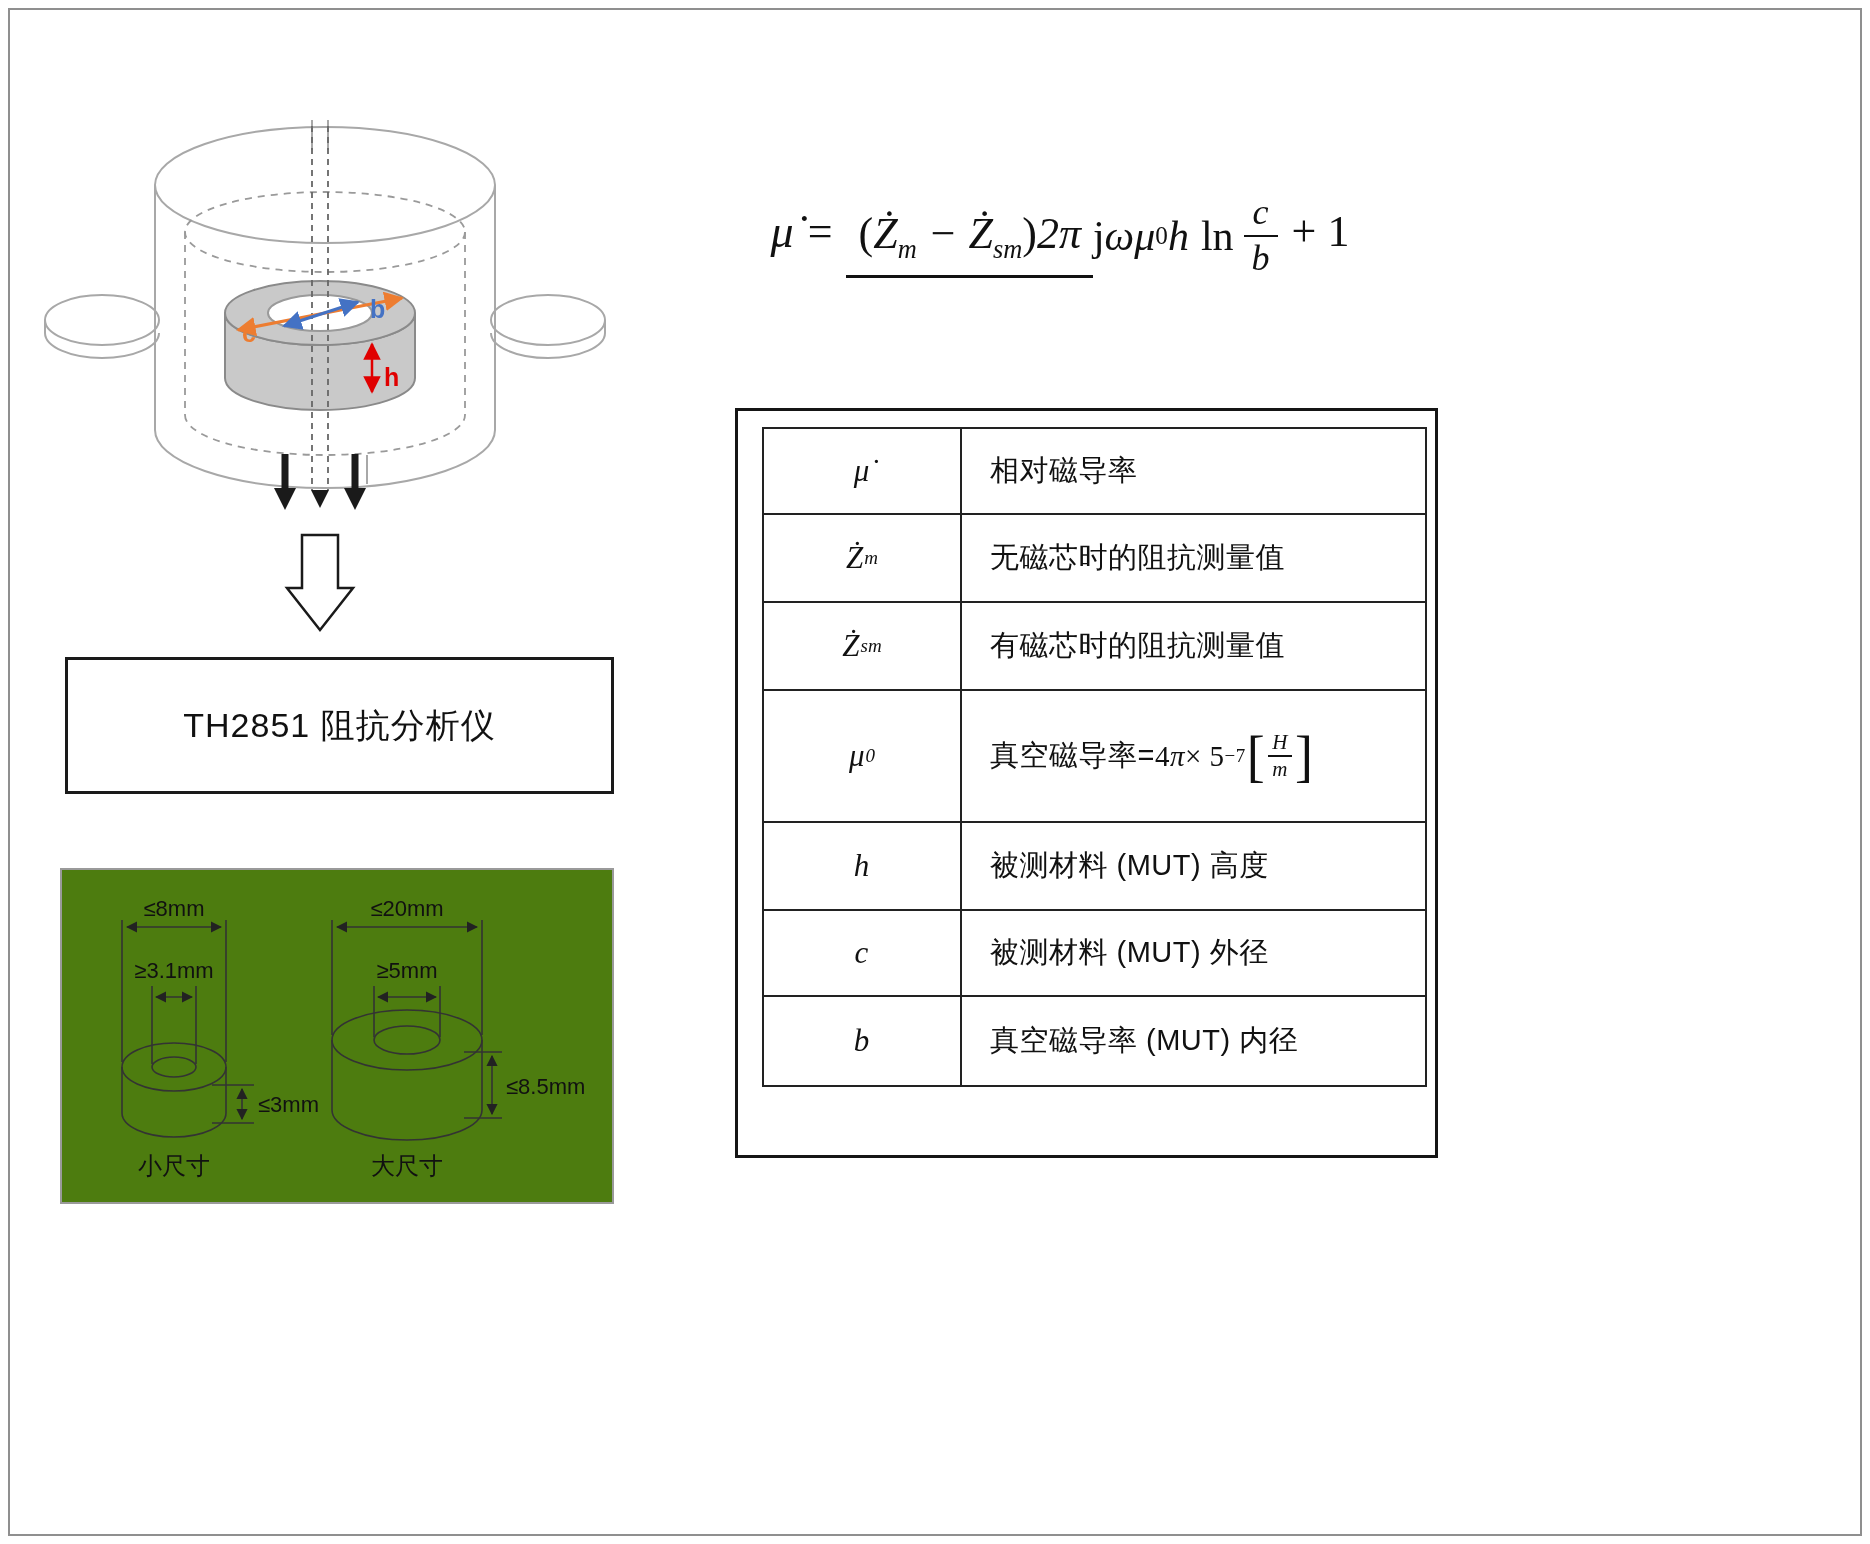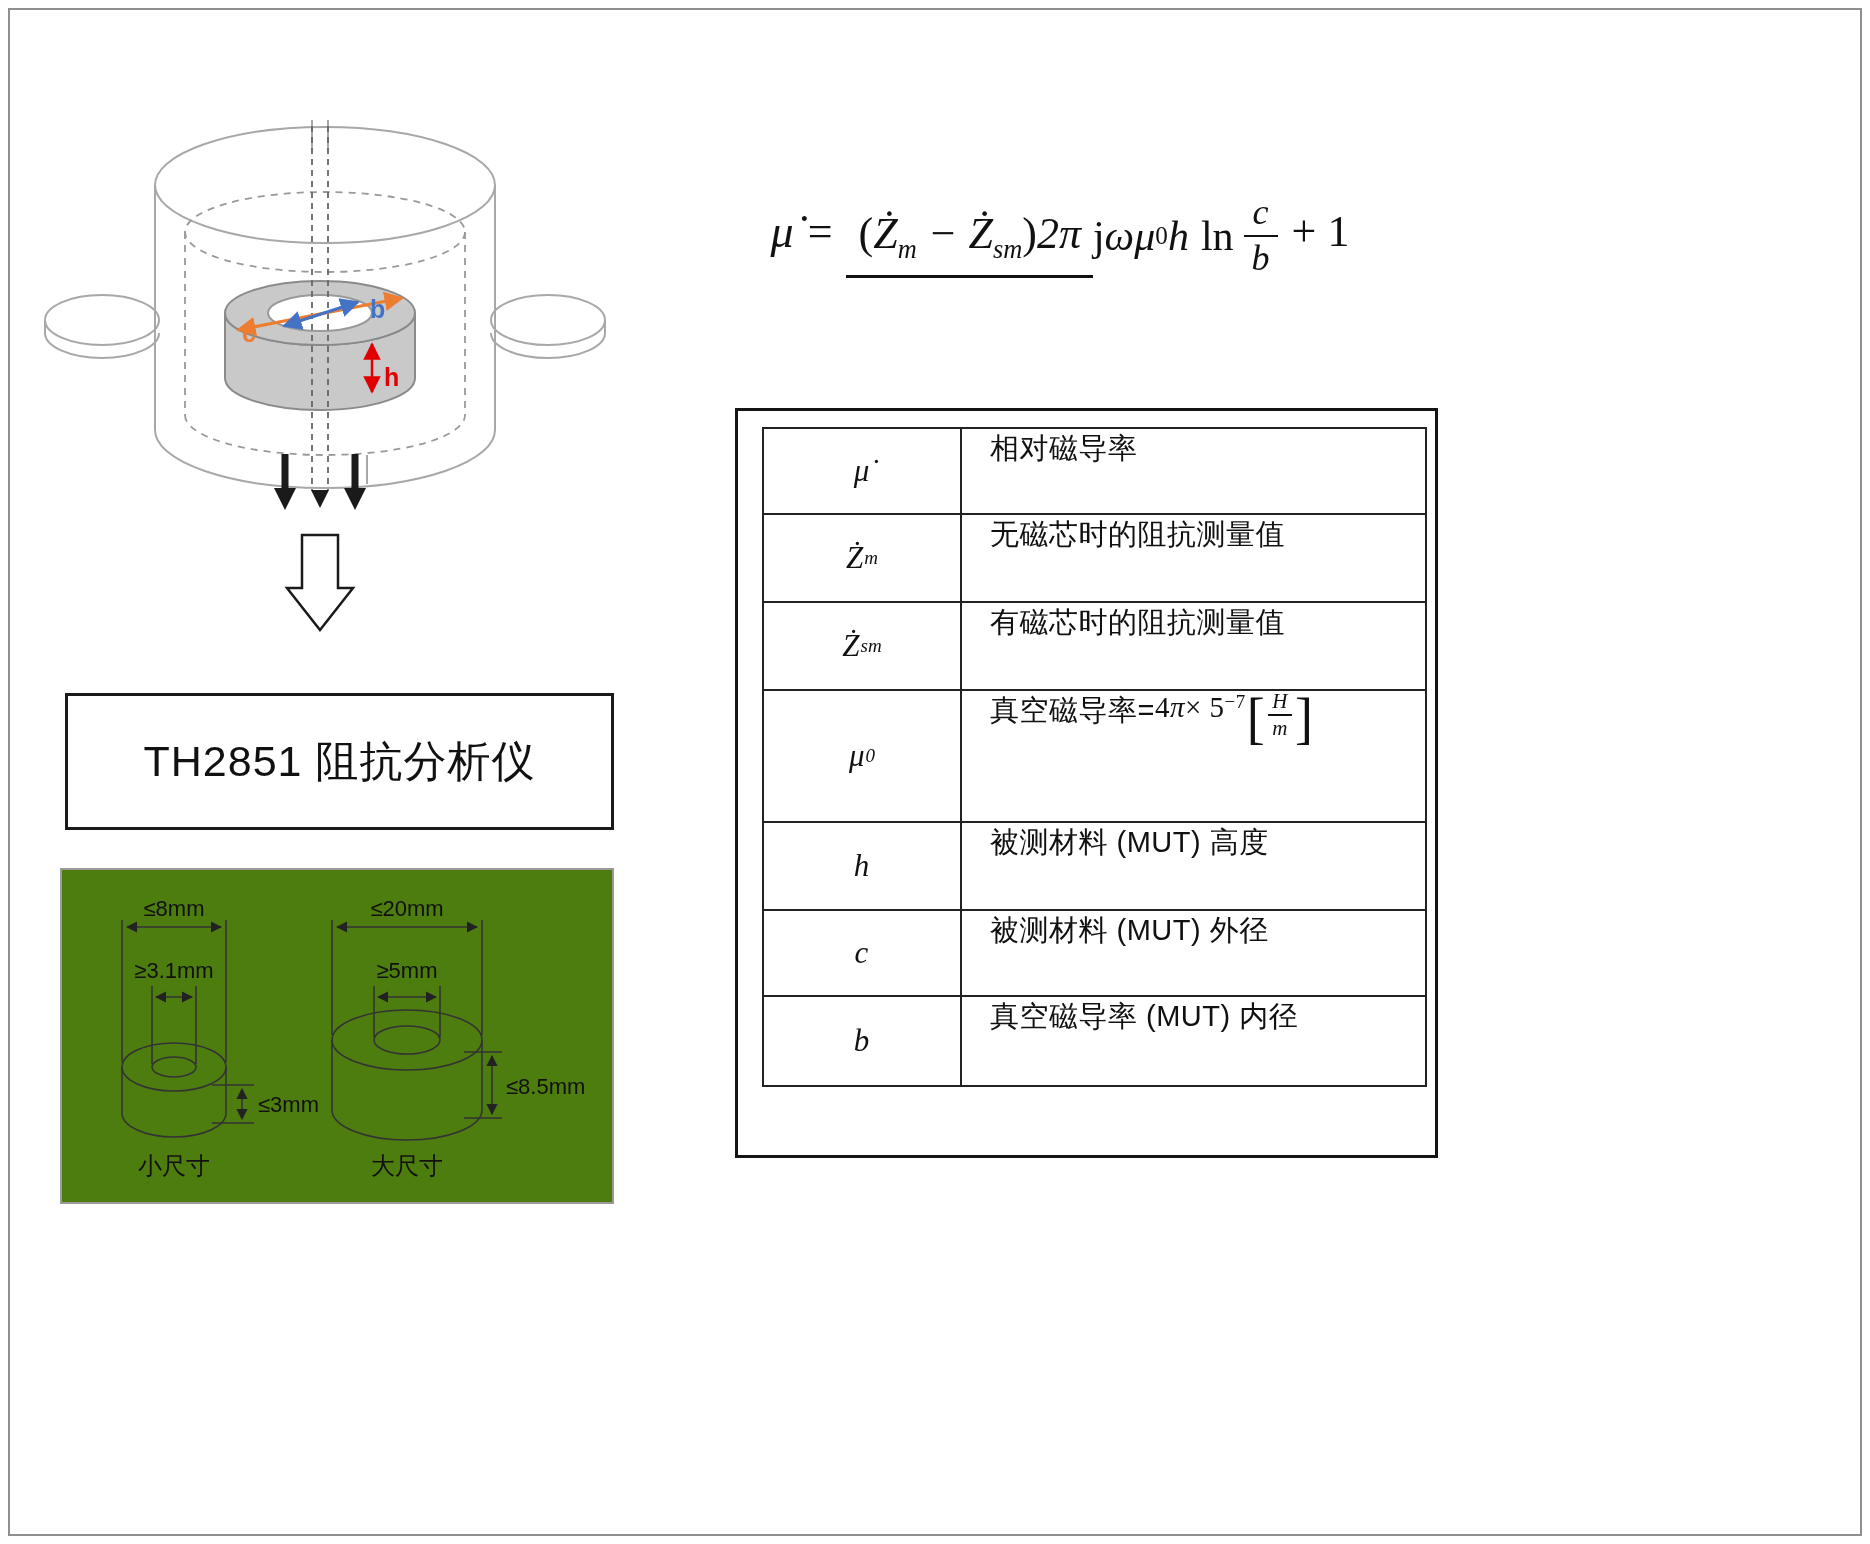--- a/index.html
+++ b/index.html
@@ -3,21 +3,21 @@
 <meta charset="utf-8">
 <style>
   html,body{margin:0;padding:0;width:1870px;height:1544px;background:#ffffff;overflow:hidden;
     font-family:"Liberation Sans", sans-serif;color:#111;}
   .frame{position:absolute;inset:8px;border:2px solid #8f8f8f;pointer-events:none;}
 
   .fixture-svg{position:absolute;left:40px;top:90px;}
   .size-box{position:absolute;left:60px;top:868px;width:550px;height:332px;border:2px solid #9a9a9a;background:#4d7c0f;}
 
   .analyzer-box{position:absolute;left:65px;top:657px;width:543px;height:131px;border:3px solid #1a1a1a;
-    display:flex;align-items:center;justify-content:center;font-size:43px;font-weight:500;letter-spacing:1px;margin-top:36px;}
+    display:flex;align-items:center;justify-content:center;font-size:34px;font-weight:500;letter-spacing:1px;}
 
   
   .formula{position:absolute;left:700px;top:186px;width:720px;display:flex;align-items:center;justify-content:center;
     gap:14px;font-family:"Liberation Serif", serif;color:#111;}
   .formula .lhs{font-size:46px;font-style:italic;}
   .formula .eq{font-size:44px;}
   .frac{display:inline-flex;flex-direction:row;align-items:flex-end;}
   .fnum{font-size:44px;padding:0 12px 10px;border-bottom:3px solid #111;white-space:nowrap;font-style:italic;}
   .fnum .up,.fden .up{font-style:normal;}
   .fden{font-size:42px;padding-top:8px;display:flex;align-items:center;white-space:nowrap;font-style:italic;}
@@ -30,21 +30,21 @@
 
   
   .tblbox{position:absolute;left:735px;top:408px;width:697px;height:744px;border:3px solid #151515;background:#fff;}
   .tbl{position:absolute;left:24px;top:16px;right:8px;border:2px solid #222;background:#fff;}
   .trow{display:flex;border-bottom:2px solid #222;box-sizing:border-box;}
   .trow:last-child{border-bottom:none;}
   .h86{height:86px}.h88{height:88px}.h132{height:132px}
   .csym{width:198px;border-right:2px solid #222;display:flex;align-items:center;justify-content:center;
     font-family:"Liberation Serif", serif;font-style:italic;font-size:31px;box-sizing:border-box;}
   .csym sub{font-size:19px;margin-left:1px;}
-  .cdesc{flex:1;display:flex;align-items:flex-start;padding:0 16px 0 28px;font-size:29px;letter-spacing:0.5px;}
+  .cdesc{flex:1;display:flex;align-items:center;padding:0 16px 0 28px;font-size:29px;letter-spacing:0.5px;}
   .mi{font-family:"Liberation Serif", serif;font-style:italic;}
   .mr{font-family:"Liberation Serif", serif;font-style:normal;}
   sup.mr{font-size:19px;}
   .brk{font-family:"Liberation Serif", serif;font-size:54px;font-weight:300;line-height:1;display:inline-block;
     transform:scaleY(1.05);margin:0 1px;}
   .bfrac{display:inline-flex;flex-direction:column;align-items:center;font-family:"Liberation Serif", serif;
     font-style:italic;font-size:21px;line-height:1;margin:0 2px;}
   .bfrac .bn{border-bottom:2px solid #111;padding:0 4px 2px;}
   .bfrac .bd{padding-top:2px;}
 </style>

